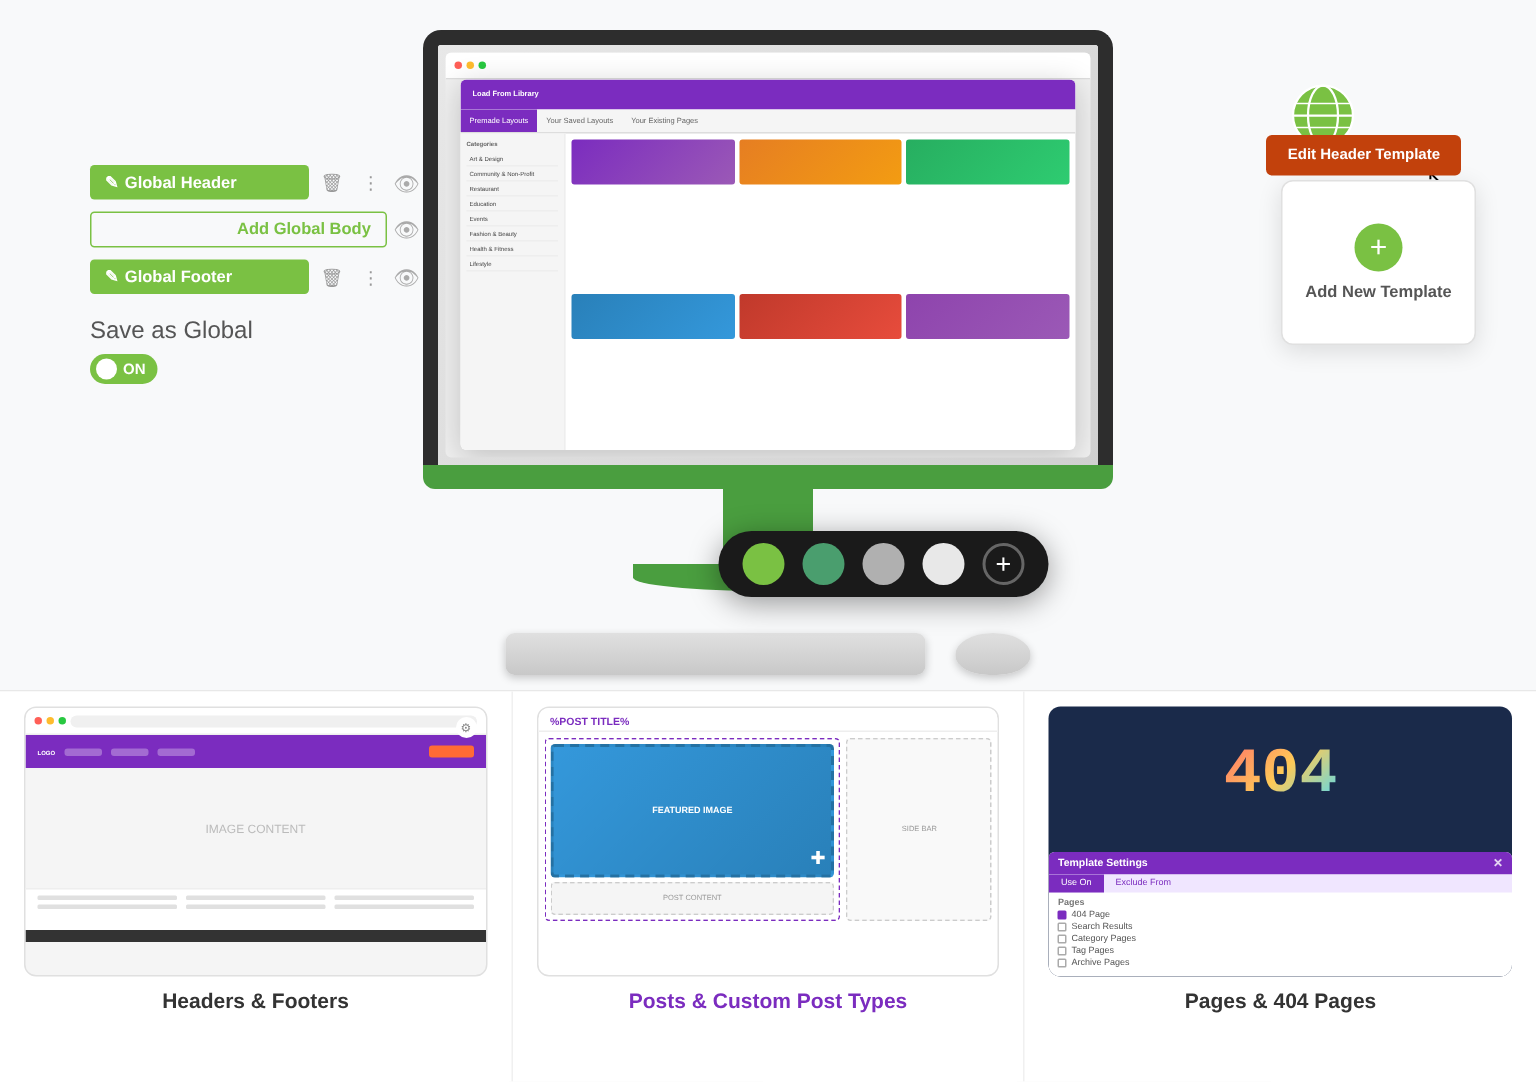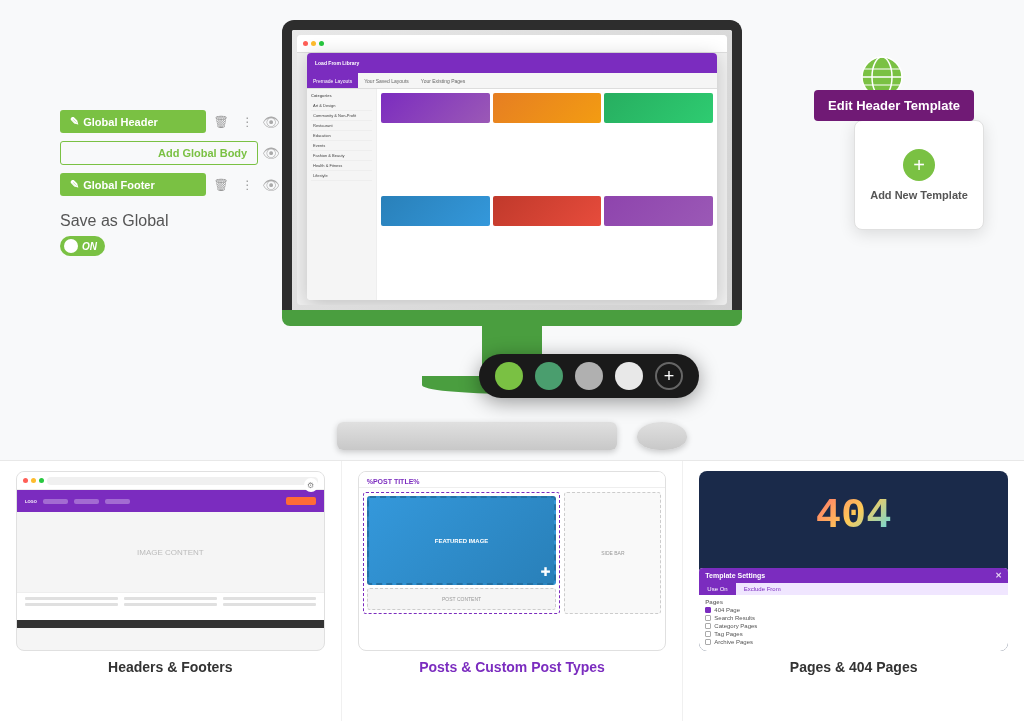--- a/index.html
+++ b/index.html
@@ -345,37 +345,36 @@
       width: 14px;
       height: 14px;
       background: #fff;
       border-radius: 50%;
     }
 
     .toggle-text {
       font-size: 10px;
       color: #fff;
       font-weight: 700;
-      font-style: italic;
     }
 
     
     .right-panel {
       position: absolute;
       right: 50px;
       top: 90px;
     }
 
     .edit-header-btn {
-      background: #701a75;
+      background: #c2410c;
       color: #fff;
       border: none;
       border-radius: 4px;
       padding: 8px 14px;
-      font-size: 13px;
+      font-size: 10px;
       font-weight: 700;
       cursor: pointer;
       position: relative;
       z-index: 10;
     }
 
     .cursor-indicator {
       position: absolute;
       bottom: -12px;
       right: 10px;

